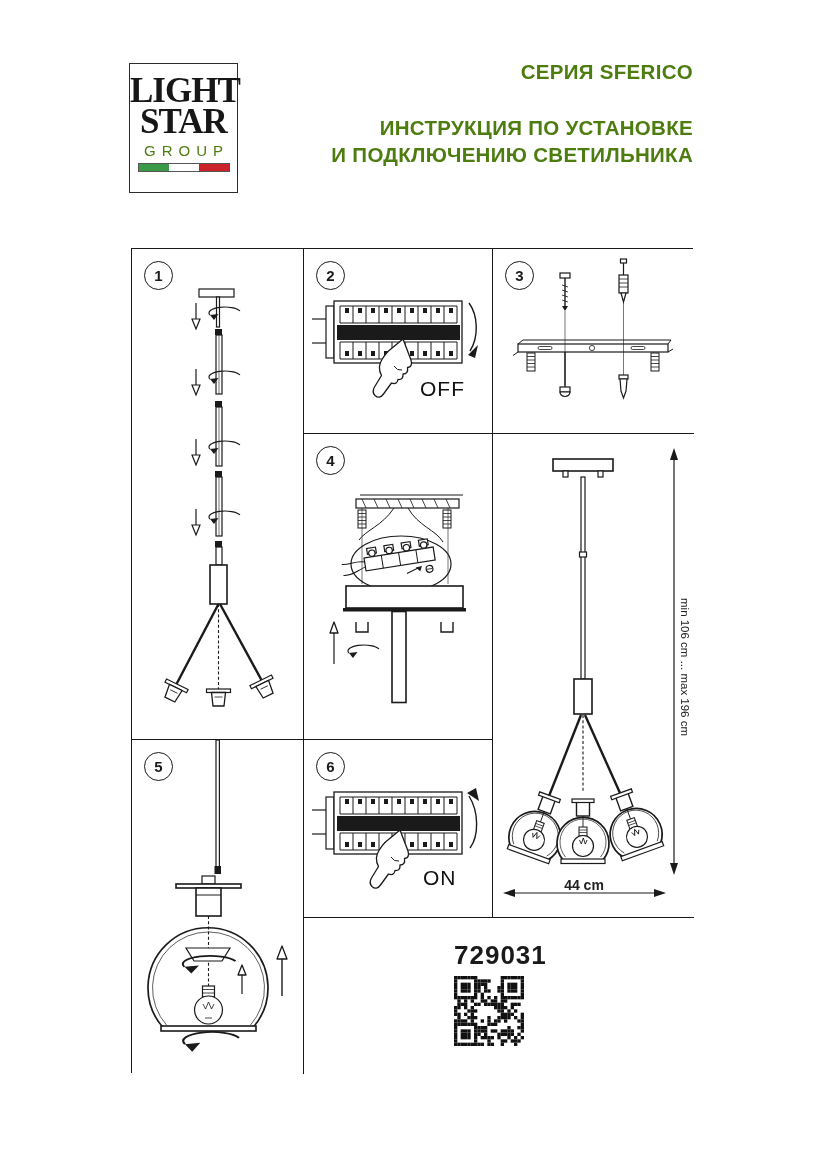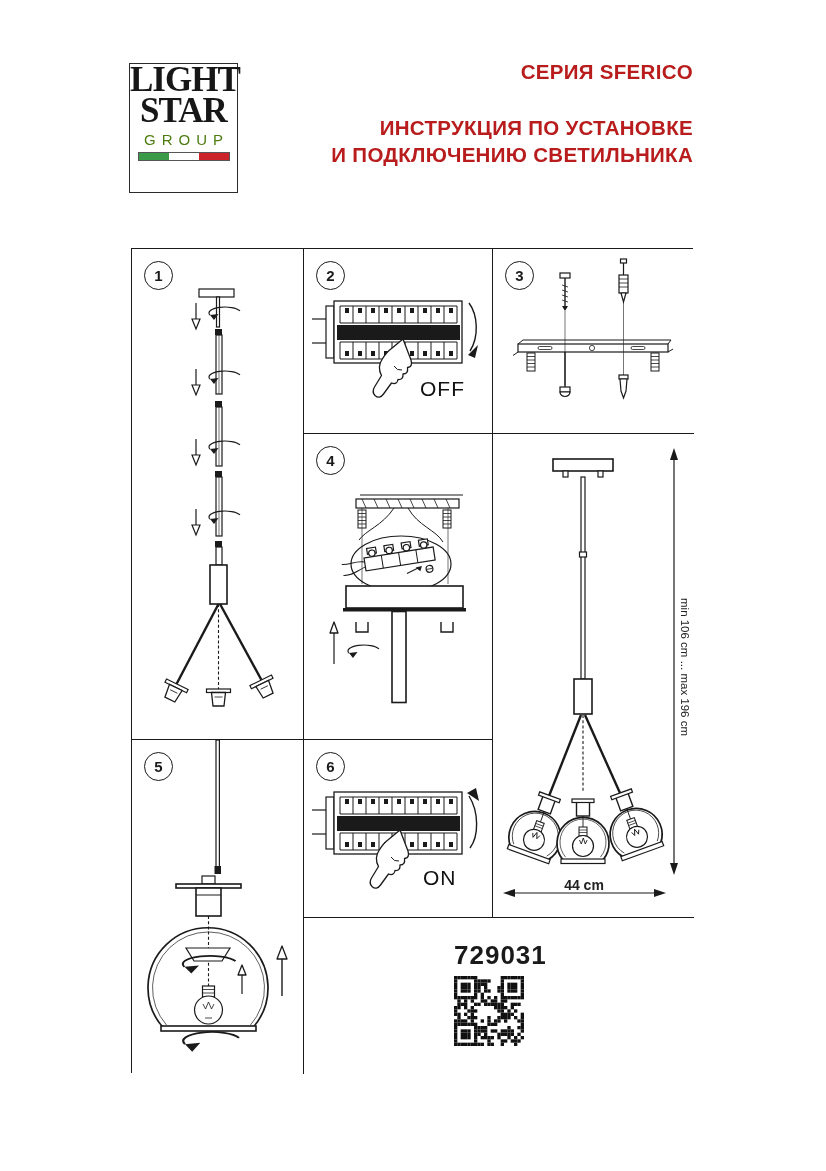--- a/index.html
+++ b/index.html
@@ -1,27 +1,27 @@
 <!DOCTYPE html>
 <html><head>
 <meta charset="utf-8">
 <style>
   html,body{margin:0;padding:0;background:#fff;}
   .page{position:relative;width:826px;height:1171px;background:#ffffff;overflow:hidden;
         font-family:"Liberation Sans",sans-serif;color:#1a1a1a;}
   
   .logo-box{position:absolute;left:129px;top:63px;width:109px;height:130px;
-            border:1.6px solid #2b2b2b;box-sizing:border-box;text-align:center;}
+            border:1.6px solid #2b2b2b;box-sizing:border-box;text-align:center;padding-top:11px;}
   .logo-word{font-family:"Liberation Serif",serif;font-weight:700;font-size:35px;line-height:31px;
              letter-spacing:-1px;color:#171717;}
   .logo-group{font-size:15px;letter-spacing:6px;color:#4d7c0f;margin-top:5px;text-indent:6px;}
   .flag{width:92px;height:9px;margin:4px auto 0;border:1px solid #555;box-sizing:border-box;display:flex;}
   .flag>div{flex:1;}
   .header-text{position:absolute;right:133px;top:58px;text-align:right;
-               font-weight:700;font-size:20.5px;line-height:27.5px;letter-spacing:.3px;color:#b91c1c;}
+               font-weight:700;font-size:20.5px;line-height:27.5px;letter-spacing:.3px;color:#4d7c0f;}
   .header-gap{height:28px;}
   
   .grid{position:absolute;left:131px;top:248px;width:562px;height:825px;
         border:1.6px solid #1a1a1a;box-sizing:border-box;}
   .panel{position:absolute;box-sizing:border-box;background:#fff;}
   .br{border-right:1.6px solid #1a1a1a;}
   .bb{border-bottom:1.6px solid #1a1a1a;}
   .badge{position:absolute;left:12px;top:12px;width:27px;height:27px;border:1.4px solid #1a1a1a;
          border-radius:50%;display:flex;align-items:center;justify-content:center;
          font-size:15px;font-weight:700;background:#fff;}

